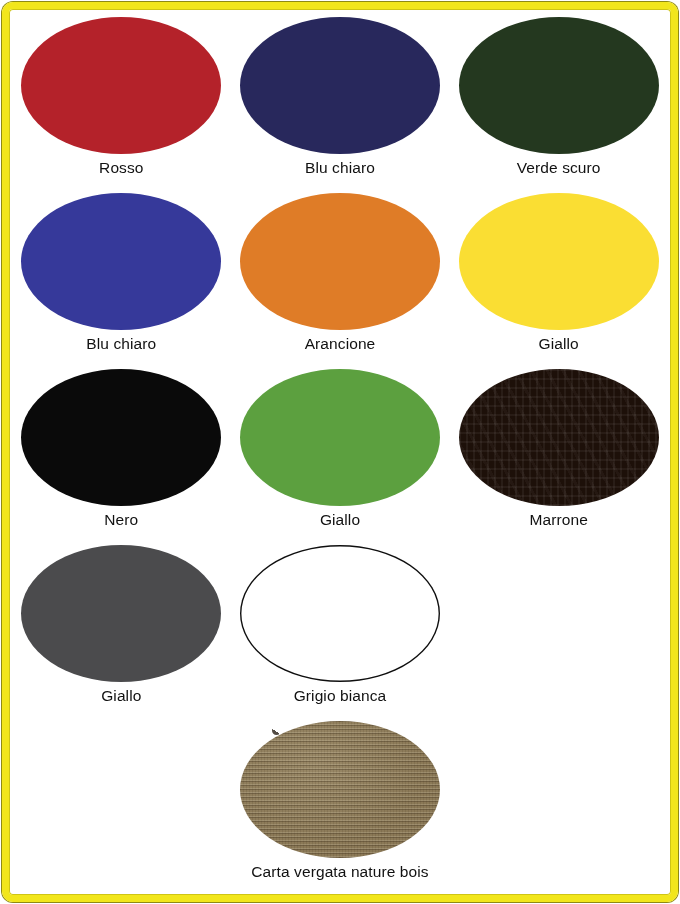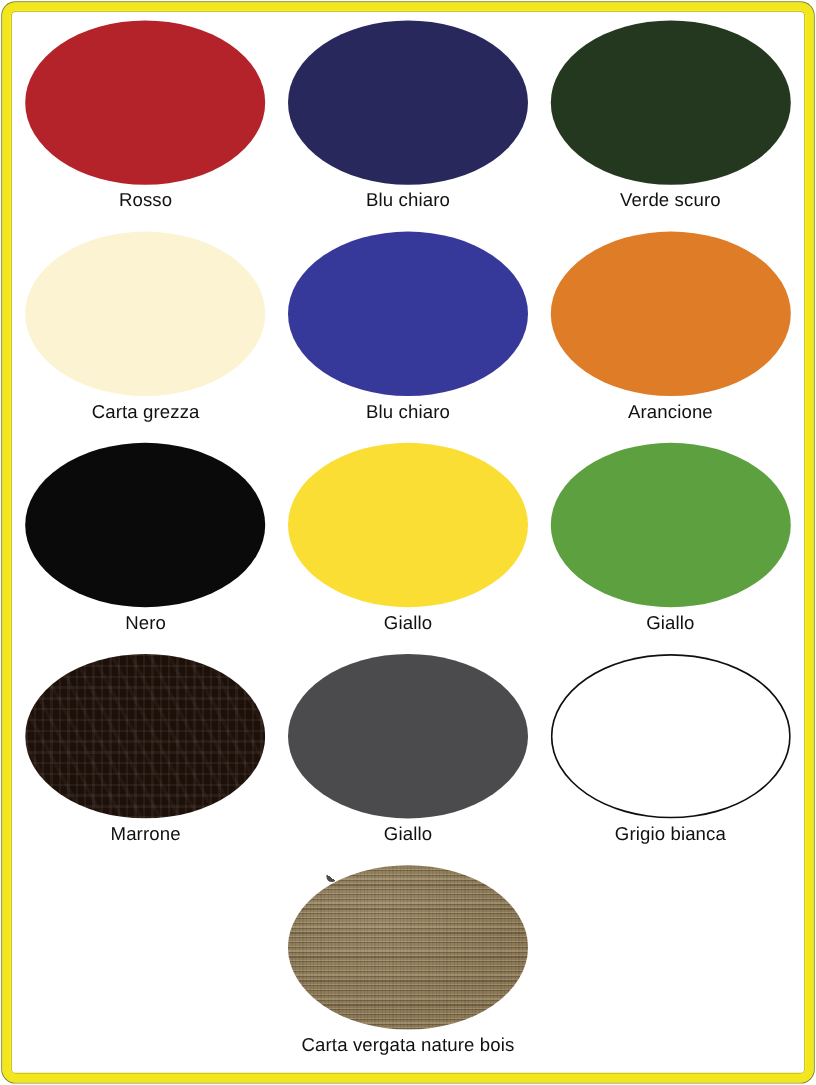--- a/index.html
+++ b/index.html
@@ -153,38 +153,34 @@
       </div>
       <div class="swatch-cell">
         <div class="swatch-blob solid" style="background: rgb(40, 40, 92);"></div>
         <div class="swatch-label">Blu chiaro</div>
       </div>
       <div class="swatch-cell">
         <div class="swatch-blob solid" style="background: rgb(36, 56, 31);"></div>
         <div class="swatch-label">Verde scuro</div>
       </div>
       <div class="swatch-cell">
-        <div class="swatch-blob solid" style="background: rgb(252, 243, 210);"></div>
-        <div class="swatch-label">Carta grezza</div>
-      </div>
-      <div class="swatch-cell">
         <div class="swatch-blob solid" style="background: rgb(54, 57, 154);"></div>
         <div class="swatch-label">Blu chiaro</div>
       </div>
       <div class="swatch-cell">
         <div class="swatch-blob solid" style="background: rgb(223, 124, 39);"></div>
         <div class="swatch-label">Arancione</div>
       </div>
       <div class="swatch-cell">
+        <div class="swatch-blob solid" style="background: rgb(250, 222, 51);"></div>
+        <div class="swatch-label">Giallo</div>
+      </div>
+      <div class="swatch-cell">
         <div class="swatch-blob solid" style="background: rgb(10, 10, 10);"></div>
         <div class="swatch-label">Nero</div>
-      </div>
-      <div class="swatch-cell">
-        <div class="swatch-blob solid" style="background: rgb(250, 222, 51);"></div>
-        <div class="swatch-label">Giallo</div>
       </div>
       <div class="swatch-cell">
         <div class="swatch-blob solid" style="background: rgb(92, 160, 63);"></div>
         <div class="swatch-label">Giallo</div>
       </div>
       <div class="swatch-cell">
         <div class="swatch-blob tex-marrone"></div>
         <div class="swatch-label">Marrone</div>
       </div>
       <div class="swatch-cell">

